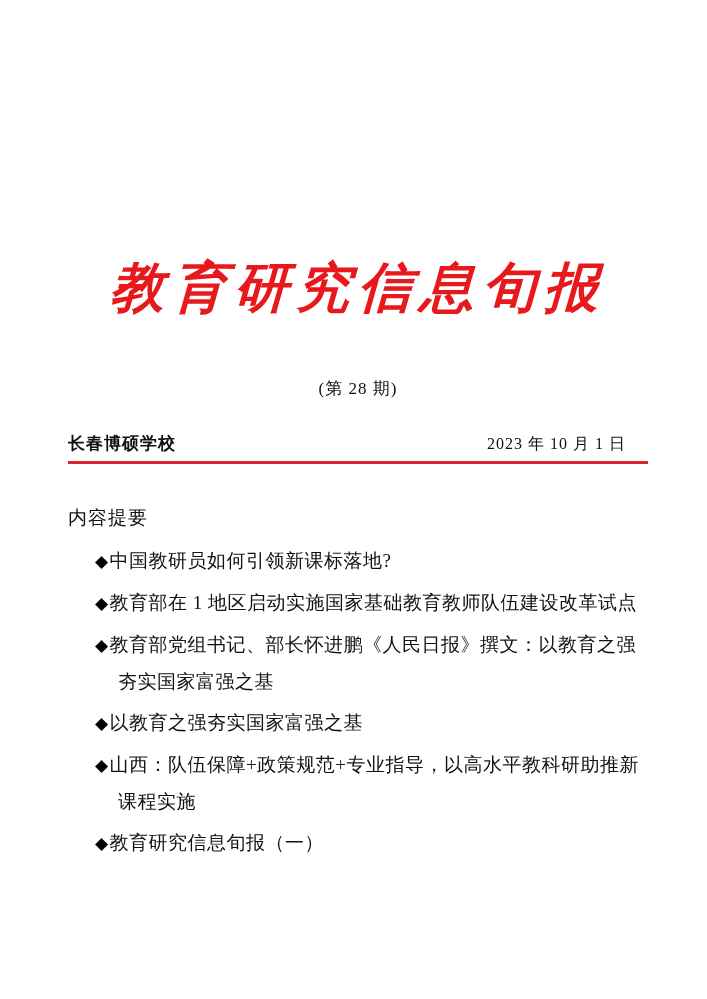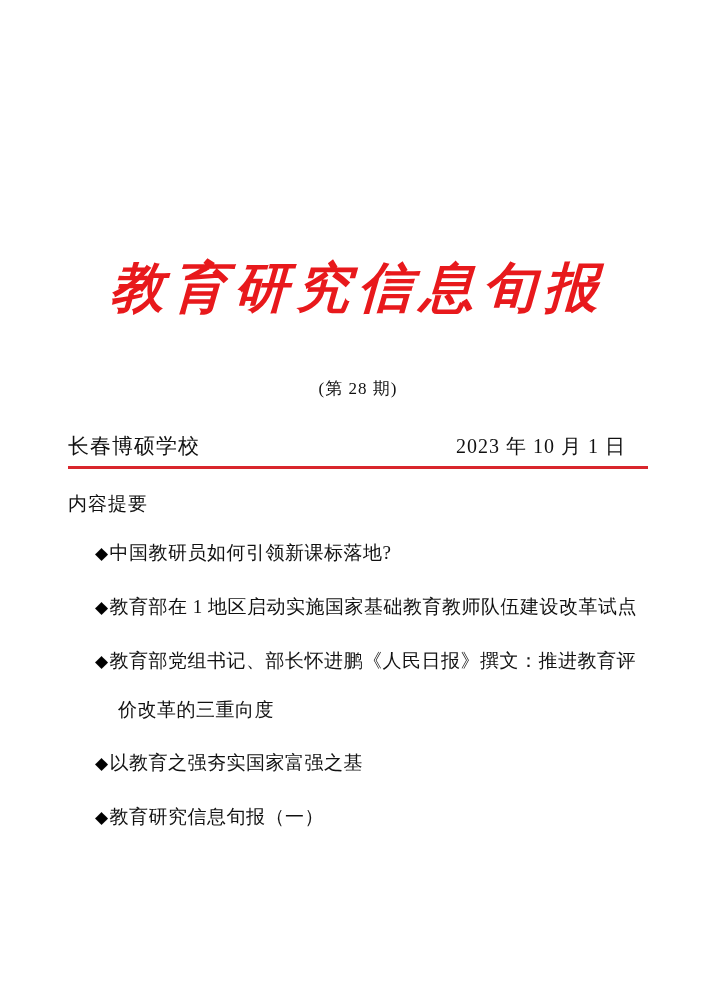--- a/index.html
+++ b/index.html
@@ -38,50 +38,50 @@
     letter-spacing: 1px;
     font-family: Liberation Serif, serif;
   }
   .header-row {
     margin-top: 32px;
     display: flex;
     justify-content: space-between;
     align-items: baseline;
   }
   .org-name {
-    font-size: 21px;
-    font-weight: 400;
+    font-size: 17px;
+    font-weight: 700;
     letter-spacing: 1px;
   }
   .issue-date {
-    font-size: 20px;
+    font-size: 16px;
     letter-spacing: 1px;
     padding-right: 22px;
   }
   .red-rule {
     margin-top: 6px;
     border: none;
     border-top: 3px solid #d9262c;
     height: 0;
     width: 100%;
   }
   .summary-heading {
-    margin-top: 22px;
+    margin-top: 41px;
     font-size: 19px;
     letter-spacing: 1px;
     font-family: Liberation Serif, serif;
   }
   .summary-list {
     list-style: none;
     margin: 12px 0 0 0;
     padding: 0;
   }
   .summary-item {
     font-size: 19px;
-    line-height: 48px;
+    line-height: 36px;
     letter-spacing: 0.5px;
     margin: 0 0 5px 0;
     padding-left: 50px;
     text-indent: -23px;
   }
   .diamond-bullet {
     color: #000000;
     font-size: 17px;
     font-style: normal;
     margin-right: 1px;
@@ -101,18 +101,19 @@
     <span class="issue-date">2023 年  10 月 1 日</span>
   </div>
 
   <hr class="red-rule">
 
   <div class="summary-heading">内容提要</div>
 
   <ul class="summary-list">
     <li class="summary-item"><span class="diamond-bullet">◆</span><span>中国教研员如何引领新课标落地?</span></li>
     <li class="summary-item"><span class="diamond-bullet">◆</span><span>教育部在 1 地区启动实施国家基础教育教师队伍建设改革试点</span></li>
-    <li class="summary-item"><span class="diamond-bullet">◆</span><span>教育部党组书记、部长怀进鹏《人民日报》撰文：推进教育评价改革的三重向度</span></li>
+    <li class="summary-item"><span class="diamond-bullet">◆</span><span>教育部党组书记、部长怀进鹏《人民日报》撰文：以教育之强夯实国家富强之基</span></li>
     <li class="summary-item"><span class="diamond-bullet">◆</span><span>以教育之强夯实国家富强之基</span></li>
+    <li class="summary-item"><span class="diamond-bullet">◆</span><span>山西：队伍保障+政策规范+专业指导，以高水平教科研助推新课程实施</span></li>
     <li class="summary-item"><span class="diamond-bullet">◆</span><span>教育研究信息旬报（一）</span></li>
   </ul>
 
 </div>
 
 </body></html>

